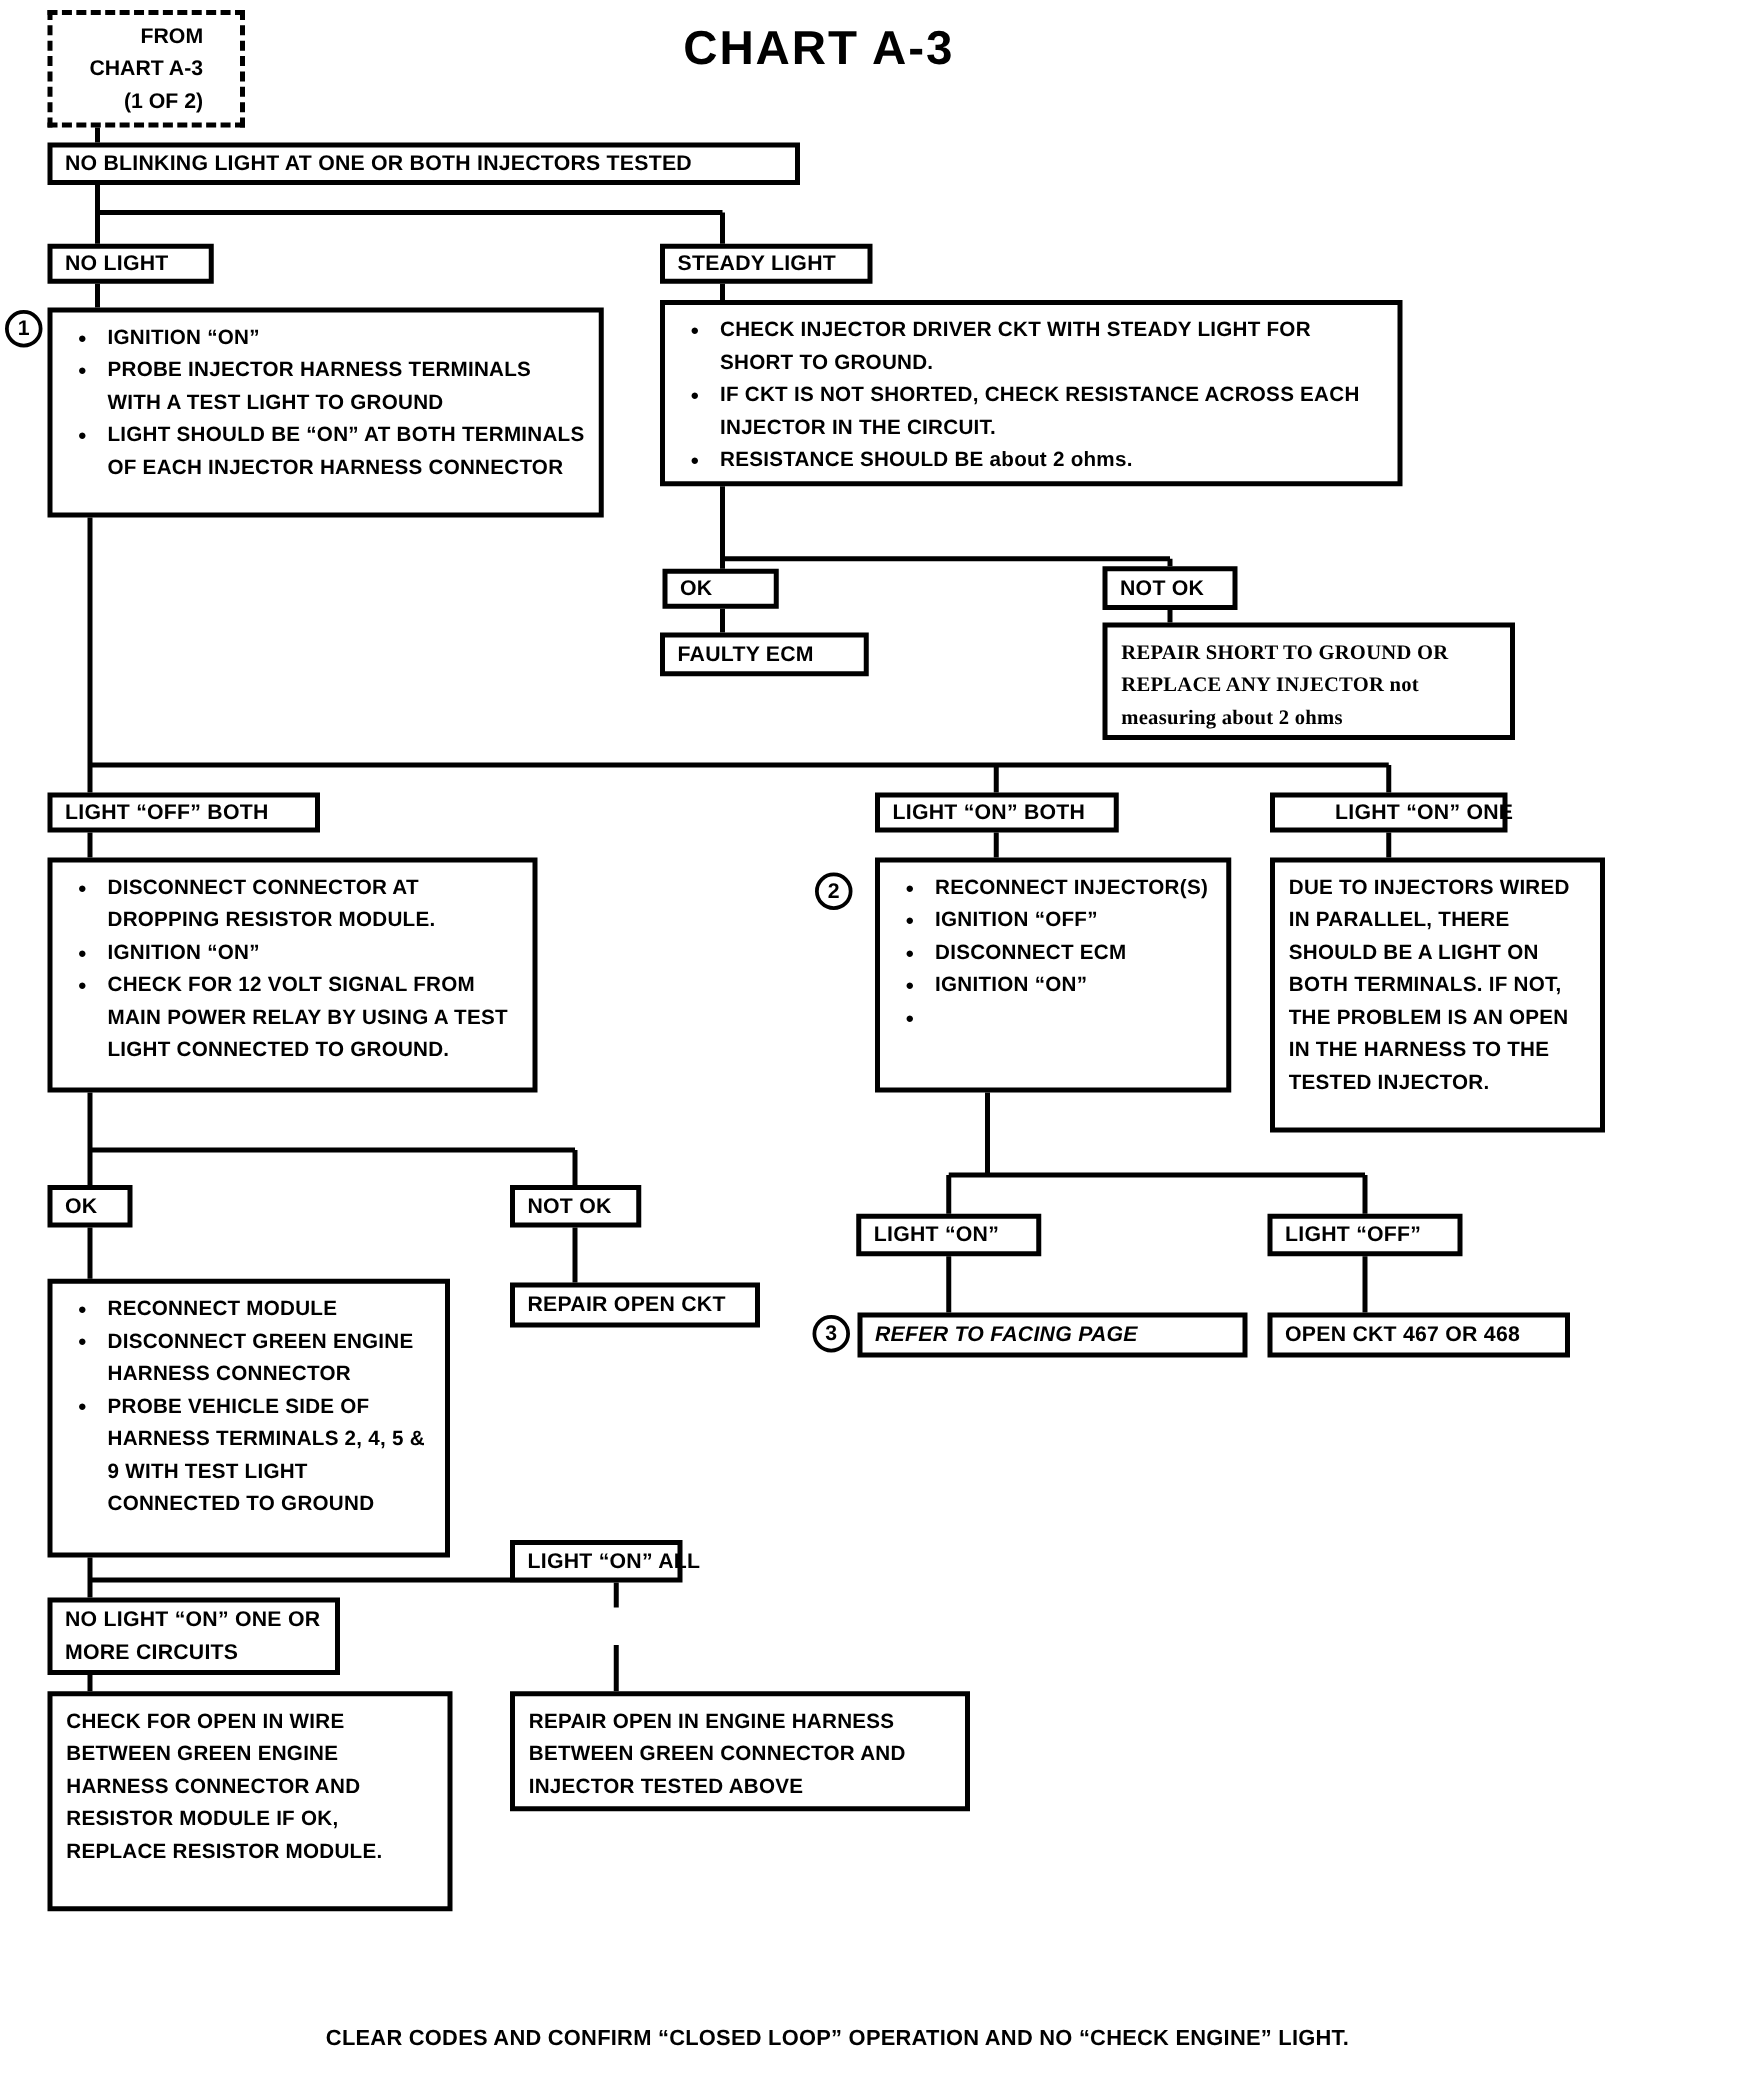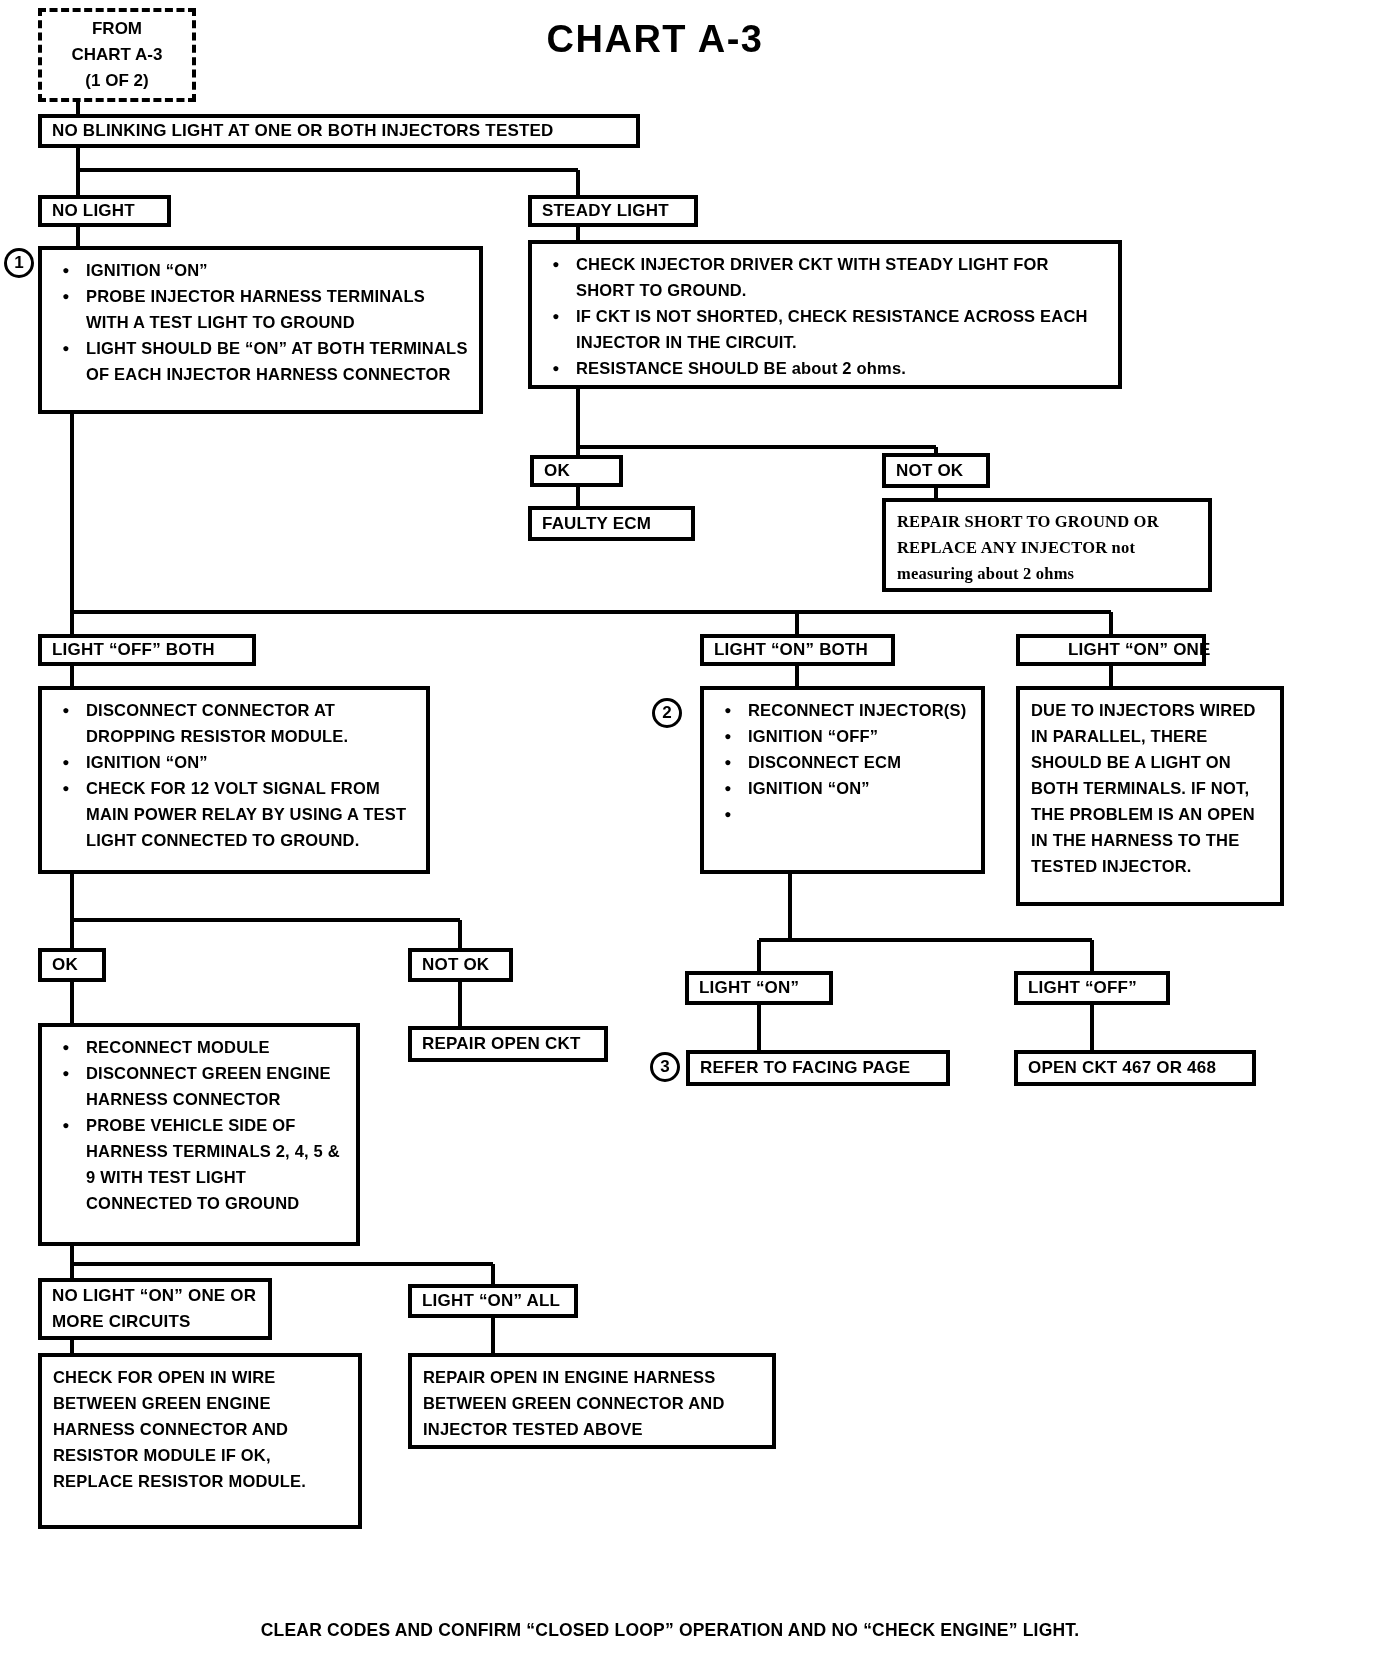--- a/index.html
+++ b/index.html
@@ -12,21 +12,21 @@
   .box{position:absolute;background:#fff;border:4px solid #000;box-sizing:border-box;}
   .label{display:flex;align-items:center;padding:0 10px;font-size:17px;letter-spacing:.2px;white-space:nowrap;}
   .para{padding:7px 11px;font-size:16.5px;line-height:26px;letter-spacing:.2px;}
   .bullets{padding:7px 4px;}
   .b-row{display:flex;font-size:16.5px;line-height:26px;letter-spacing:.2px;}
   .dot{width:40px;min-width:40px;text-align:center;font-size:12px;}
   .b-text{flex:1;padding-right:4px;}
   .badge{position:absolute;width:30px;height:30px;border:3px solid #000;border-radius:50%;
          display:flex;align-items:center;justify-content:center;font-size:17px;background:#fff;box-sizing:border-box;}
   .dashed{border:4px dashed #000;display:flex;align-items:center;justify-content:center;
-          font-size:17px;line-height:26px;white-space:pre-line;text-align:center;}
+          font-size:17px;line-height:26px;white-space:pre-line;text-align:right;}
   #title{position:absolute;left:420px;top:18px;width:470px;text-align:center;font-size:38px;letter-spacing:1.5px;}
   #footer{position:absolute;top:1620px;left:60px;width:1220px;text-align:center;font-size:17.5px;letter-spacing:.2px;}
 
   #n-dashed{left:38px;top:8px;width:158px;height:94px;}
   #n-noblink{left:38px;top:114px;width:602px;height:34px;}
   #n-nolight{left:38px;top:195px;width:133px;height:32px;}
   #n-steady{left:528px;top:195px;width:170px;height:32px;}
   #c1{left:4px;top:248px;}
   #n-box1{left:38px;top:246px;width:445px;height:168px;}
   #n-steadybox{left:528px;top:240px;width:594px;height:149px;}
@@ -41,24 +41,24 @@
   #c2{left:652px;top:698px;}
   #n-onbothbox{left:700px;top:686px;width:285px;height:188px;}
   #n-ononebox{left:1016px;top:686px;width:268px;height:220px;}
   #n-okmid{left:38px;top:948px;width:68px;height:34px;}
   #n-notokmid{left:408px;top:948px;width:105px;height:34px;}
   #n-repairopenckt{left:408px;top:1026px;width:200px;height:36px;}
   #n-reconnectbox{left:38px;top:1023px;width:322px;height:223px;}
   #n-lighton{left:685px;top:971px;width:148px;height:34px;}
   #n-lightoff{left:1014px;top:971px;width:156px;height:34px;}
   #c3{left:650px;top:1052px;}
-  #n-referfacing{left:686px;top:1050px;width:264px;height:36px;}
+  #n-referfacing{left:686px;top:1050px;width:312px;height:36px;font-style:italic;}
   #n-openckt{left:1014px;top:1050px;width:242px;height:36px;}
   #n-nolightone{left:38px;top:1278px;width:234px;height:62px;white-space:normal;line-height:26px;padding:3px 10px;}
-  #n-lightonall{left:408px;top:1284px;width:170px;height:34px;}
+  #n-lightonall{left:408px;top:1232px;width:138px;height:34px;}
   #n-checkopenwire{left:38px;top:1353px;width:324px;height:176px;}
   #n-repairopeneng{left:408px;top:1353px;width:368px;height:96px;}
 </style>
 </head>
 <body>
 
 <svg class="wires" viewBox="0 0 1392 1670" fill="none" stroke="#000" stroke-width="4">
   <path d="M78 100 V116"></path>
   <path d="M78 146 V197"></path>
   <path d="M78 170 H578"></path>

